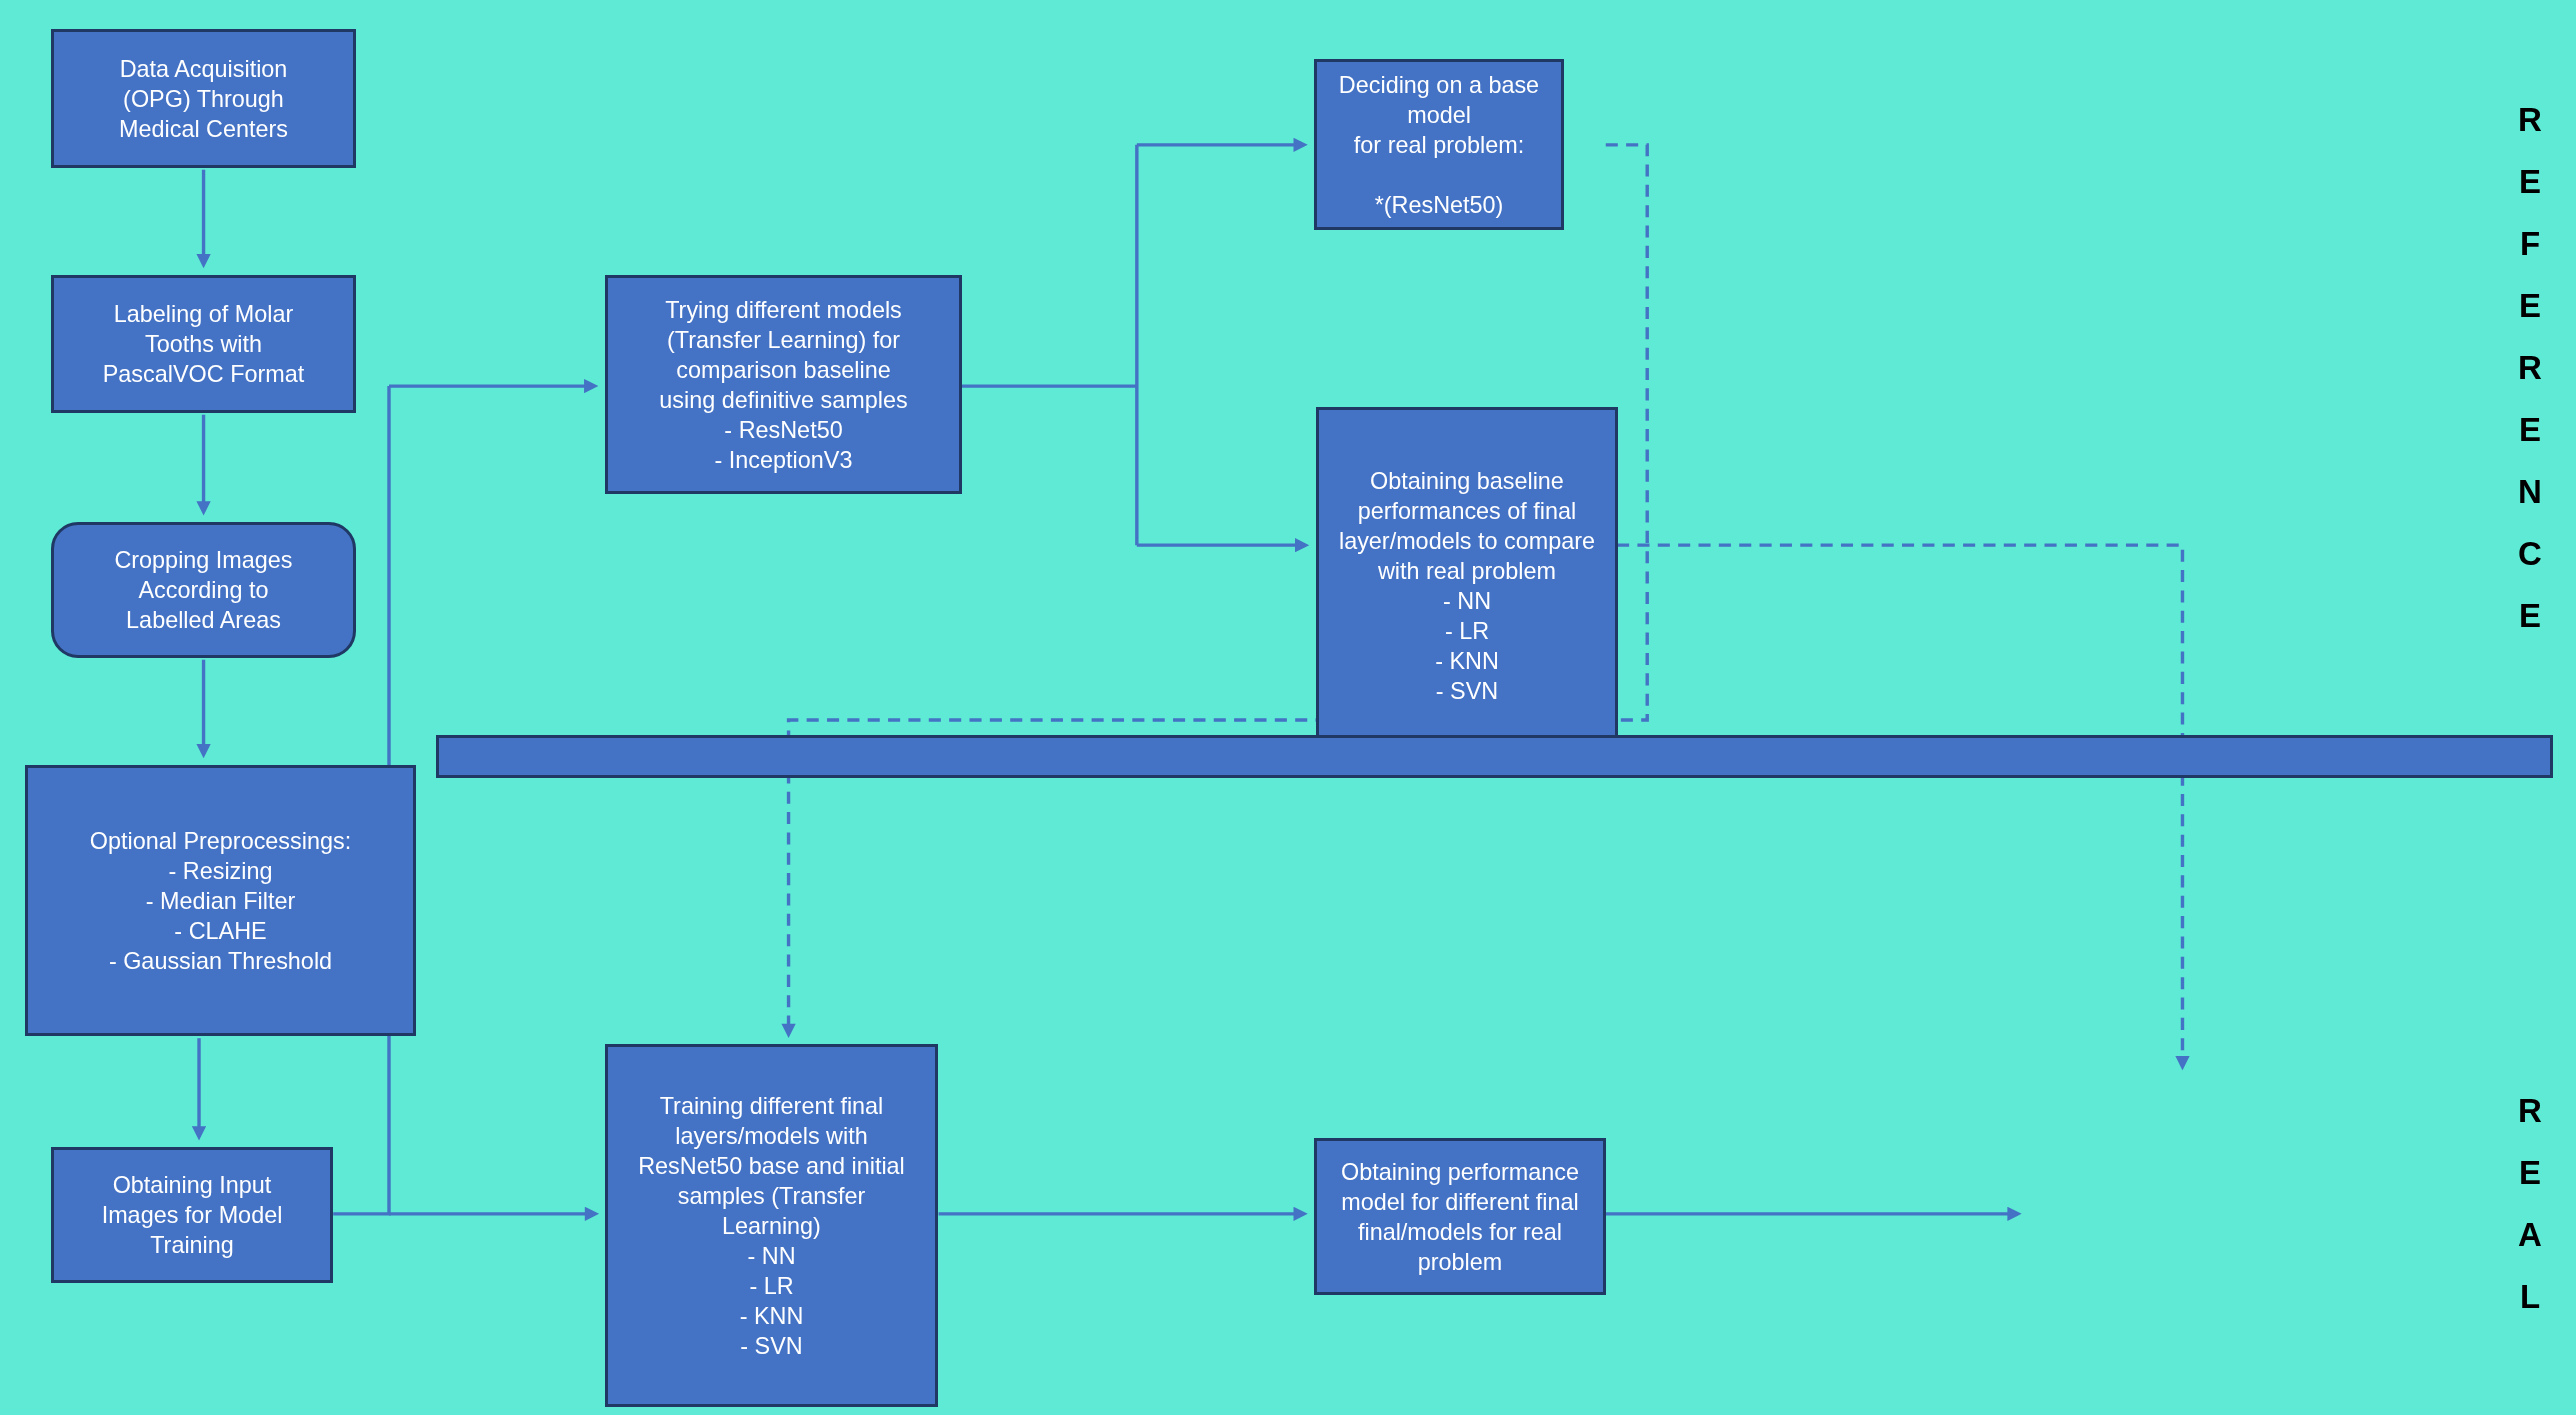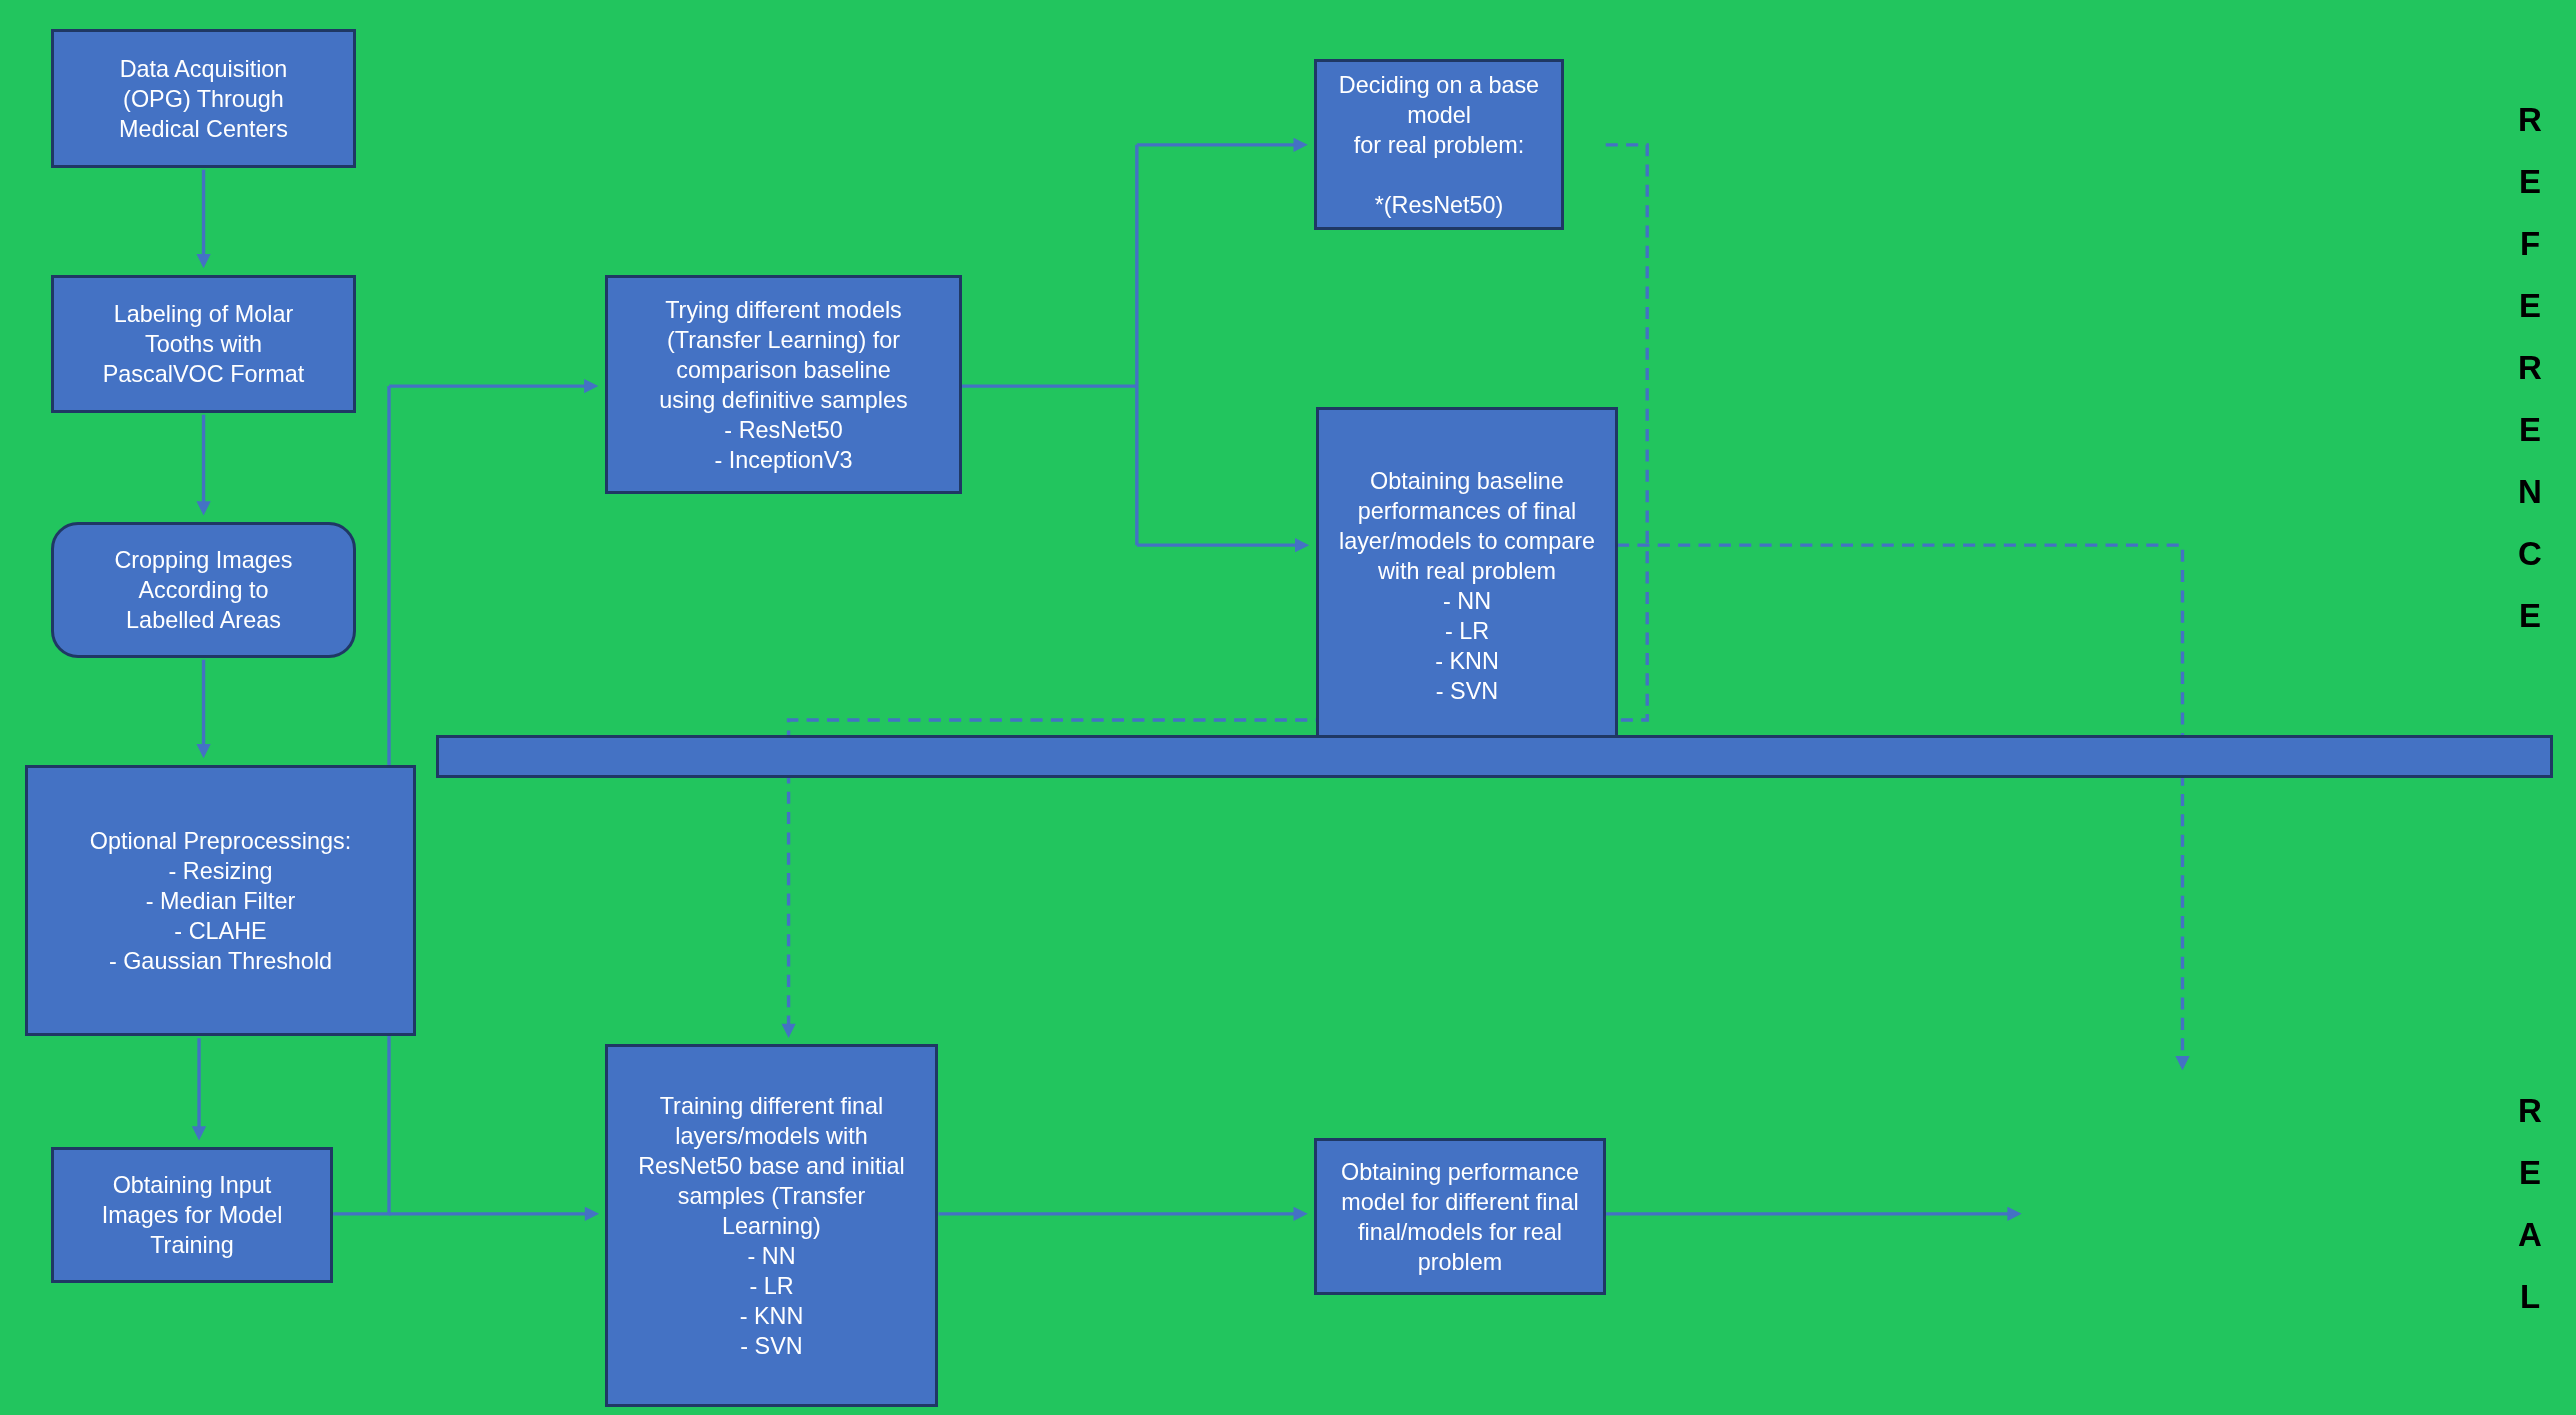--- a/index.html
+++ b/index.html
@@ -1,19 +1,19 @@
 <!DOCTYPE html>
 <html style="font-size:12px"><head>
 <meta charset="utf-8">
 <style>
   html,body{margin:0;padding:0;background:#ffffff;}
   #canvas{
     position:relative;
     width:2576px;height:1416px;
-    background:#22c55e;
+    background:#5eead4;
     font-family:"Liberation Sans", sans-serif;
     overflow:hidden;
   }
   #connectors{
     position:absolute;left:0;top:0;z-index:1;
   }
   .node{
     position:absolute;z-index:2;
     background:#4472C4;
     border:3.8px solid #1F3864;

